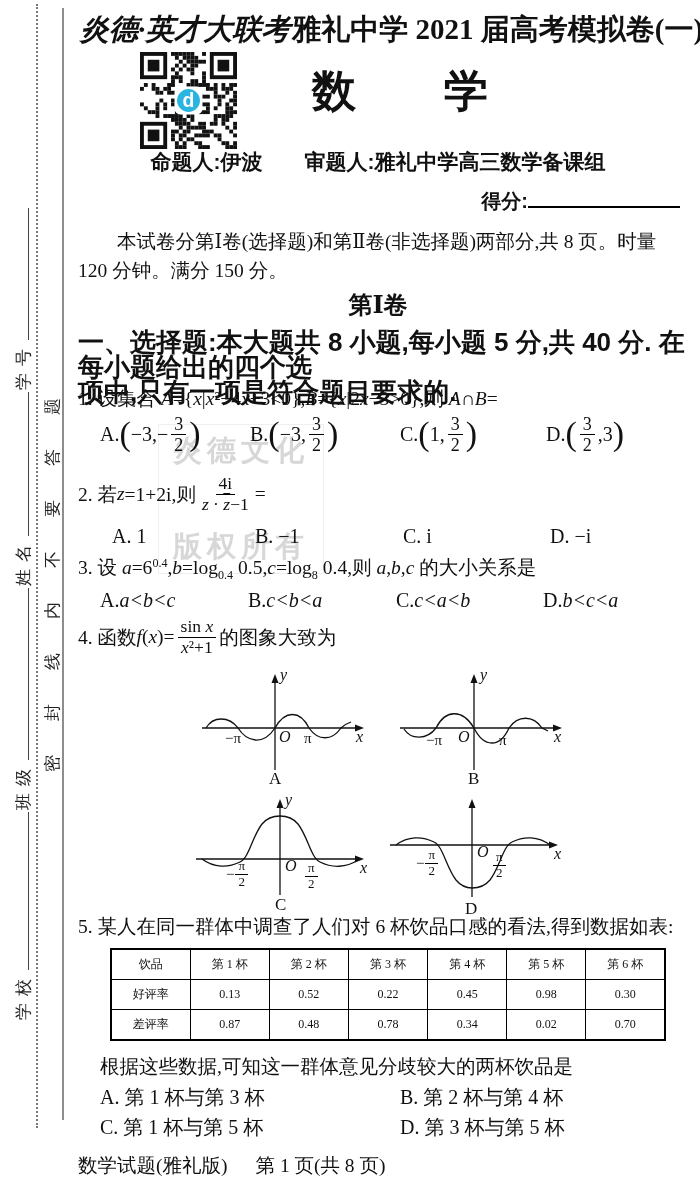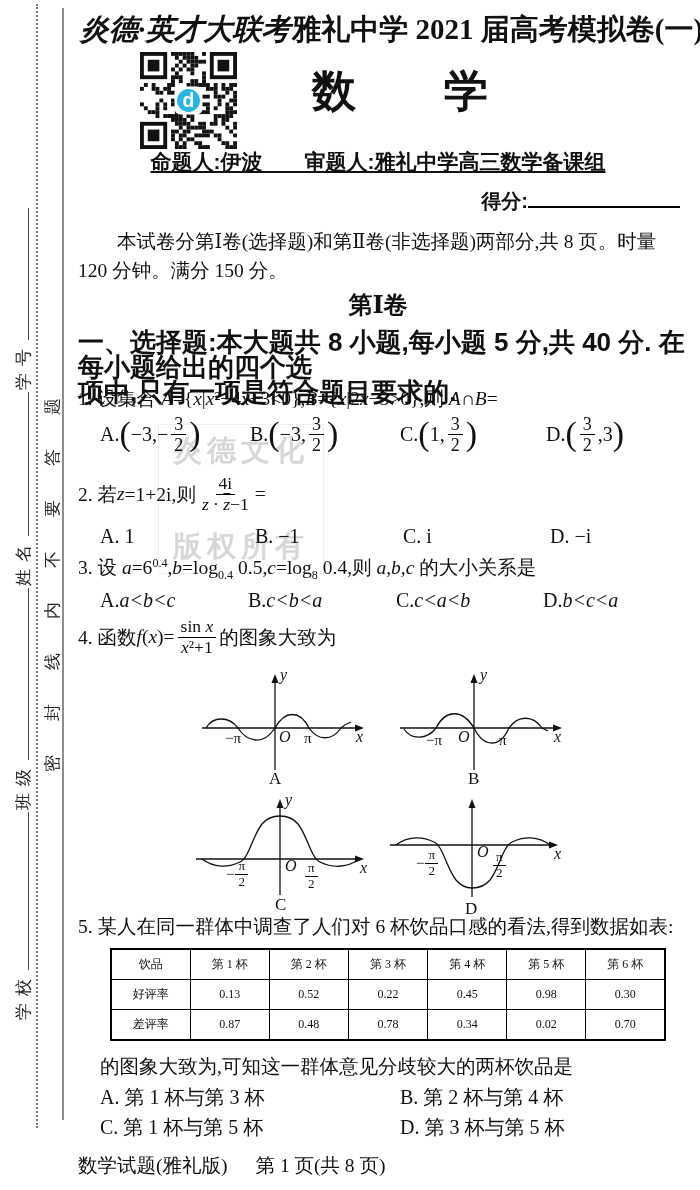--- a/index.html
+++ b/index.html
@@ -28,21 +28,21 @@
                  font-weight:700;font-family:"Liberation Serif",serif;}
 
   
   .title{position:absolute;left:80px;top:10px;width:612px;text-align:center;
          font-size:29px;font-weight:700;white-space:nowrap;z-index:1;}
   .title .brand{font-style:italic;margin-right:2px;}
   .qr{position:absolute;left:140px;top:52px;width:97px;height:97px;z-index:1;}
   .subject{position:absolute;left:150px;top:62px;width:500px;text-align:center;
            font-size:44px;font-weight:700;font-family:"Liberation Sans",sans-serif;z-index:1;}
   .setters{position:absolute;left:78px;top:148px;width:600px;text-align:center;
-           font-size:21px;font-weight:700;font-family:"Liberation Sans",sans-serif;z-index:1;text-decoration:underline;}
+           font-size:21px;font-weight:700;font-family:"Liberation Sans",sans-serif;z-index:1;}
   .score{position:absolute;right:20px;top:186px;font-size:20px;font-weight:700;
          font-family:"Liberation Sans",sans-serif;z-index:1;}
   .score .blank{display:inline-block;width:152px;height:1em;border-bottom:2px solid #000;}
 
   
   .intro{position:absolute;left:78px;top:227px;width:614px;font-size:19.5px;line-height:29px;z-index:1;}
   .intro .indent{text-indent:2em;}
   .part-title{position:absolute;left:78px;top:289px;width:600px;text-align:center;
               font-size:24px;font-weight:700;z-index:1;}
   .section-head{position:absolute;left:78px;top:330px;width:614px;font-size:26px;line-height:25px;
@@ -373,21 +373,21 @@
           <span class="fnum">3</span>
           <span class="fden">2</span>
         </span>,3<span class="bigp">)</span></span>
   </div>
 
   <div class="stem flexline" style="top:474px">2. 若 <i>z</i>=1+2i,则<span class="frac">
         <span class="fnum">4i</span>
         <span class="fden"><i>z</i> · <span class="obar">z</span>−1</span>
       </span>=</div>
   <div class="optrow" style="top:525px">
-    <span class="opt" style="left:22px">A. 1</span>
+    <span class="opt" style="left:34px">A. 1</span>
     <span class="opt" style="left:177px">B. −1</span>
     <span class="opt" style="left:325px">C. i</span>
     <span class="opt" style="left:472px">D. −i</span>
   </div>
 
   <div class="stem" style="top:554px">3. 设 <i>a</i>=6<sup>0.4</sup>,<i>b</i>=log<sub>0.4</sub> 0.5,<i>c</i>=log<sub>8</sub> 0.4,则 <i>a</i>,<i>b</i>,<i>c</i> 的大小关系是</div>
   <div class="optrow" style="top:589px">
     <span class="opt" style="left:22px">A. <i>a&lt;b&lt;c</i></span>
     <span class="opt" style="left:170px">B. <i>c&lt;b&lt;a</i></span>
     <span class="opt" style="left:318px">C. <i>c&lt;a&lt;b</i></span>
@@ -521,21 +521,21 @@
             <td>0.87</td>
             <td>0.48</td>
             <td>0.78</td>
             <td>0.34</td>
             <td>0.02</td>
             <td>0.70</td>
           </tr>
         </tbody>
       </table>
     </div>
-  <div class="follow">的图象大致为,可知这一群体意见分歧较大的两杯饮品是</div>
+  <div class="follow">根据这些数据,可知这一群体意见分歧较大的两杯饮品是</div>
   <div class="optrow" style="top:1084px">
     <span class="opt" style="left:22px">A. 第 1 杯与第 3 杯</span>
     <span class="opt" style="left:322px">B. 第 2 杯与第 4 杯</span>
   </div>
   <div class="optrow" style="top:1114px">
     <span class="opt" style="left:22px">C. 第 1 杯与第 5 杯</span>
     <span class="opt" style="left:322px">D. 第 3 杯与第 5 杯</span>
   </div>
 
   <div class="footer">

